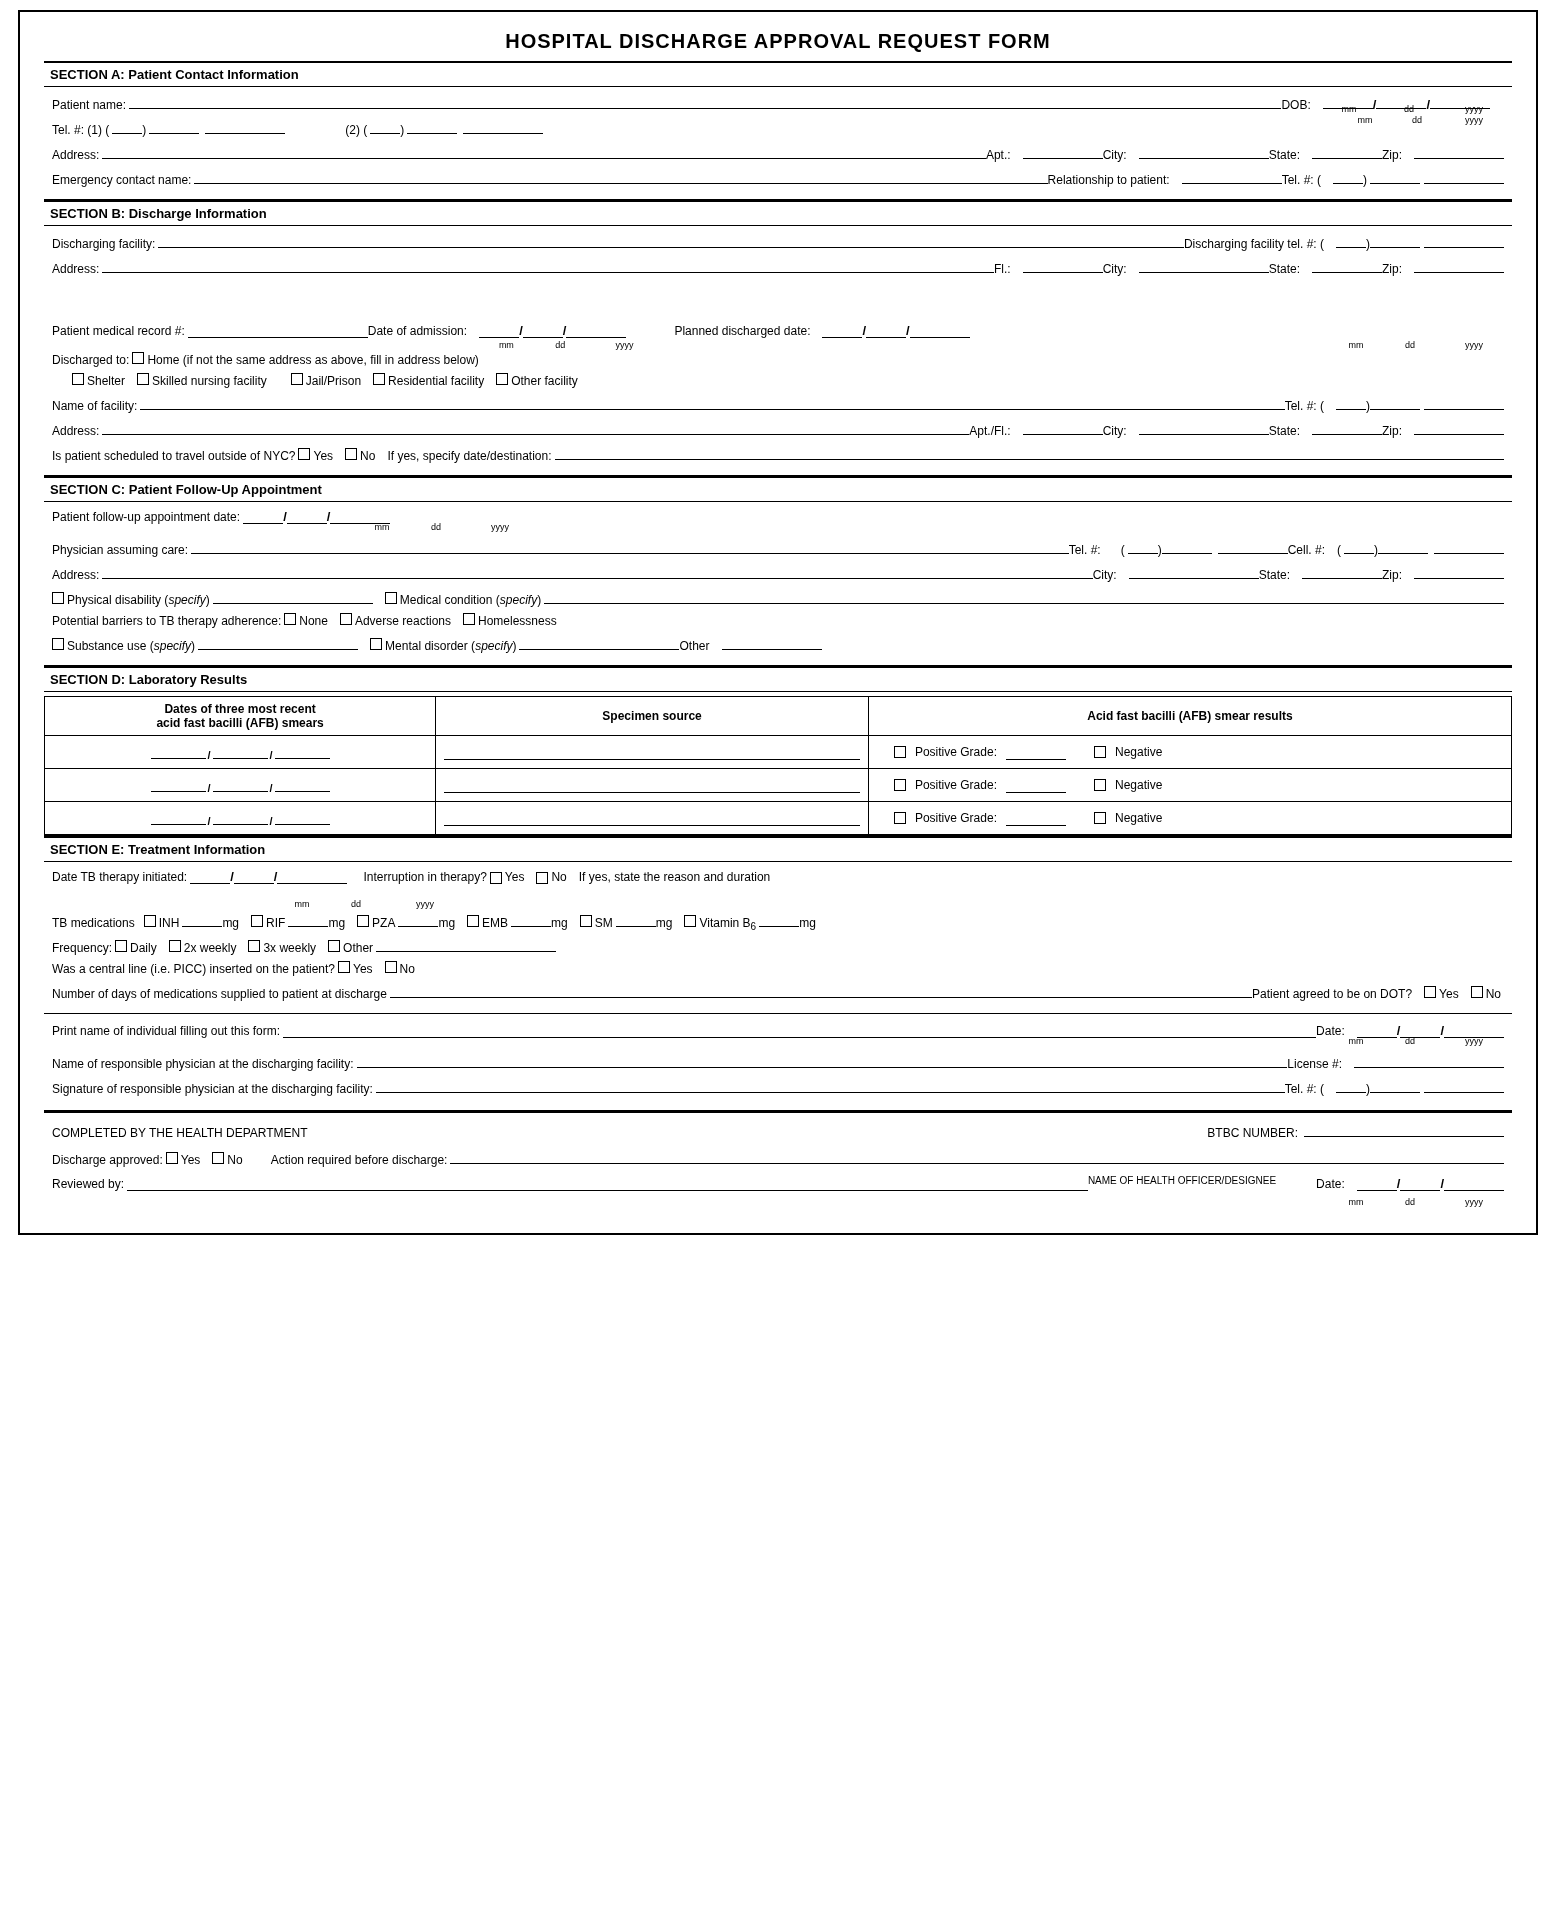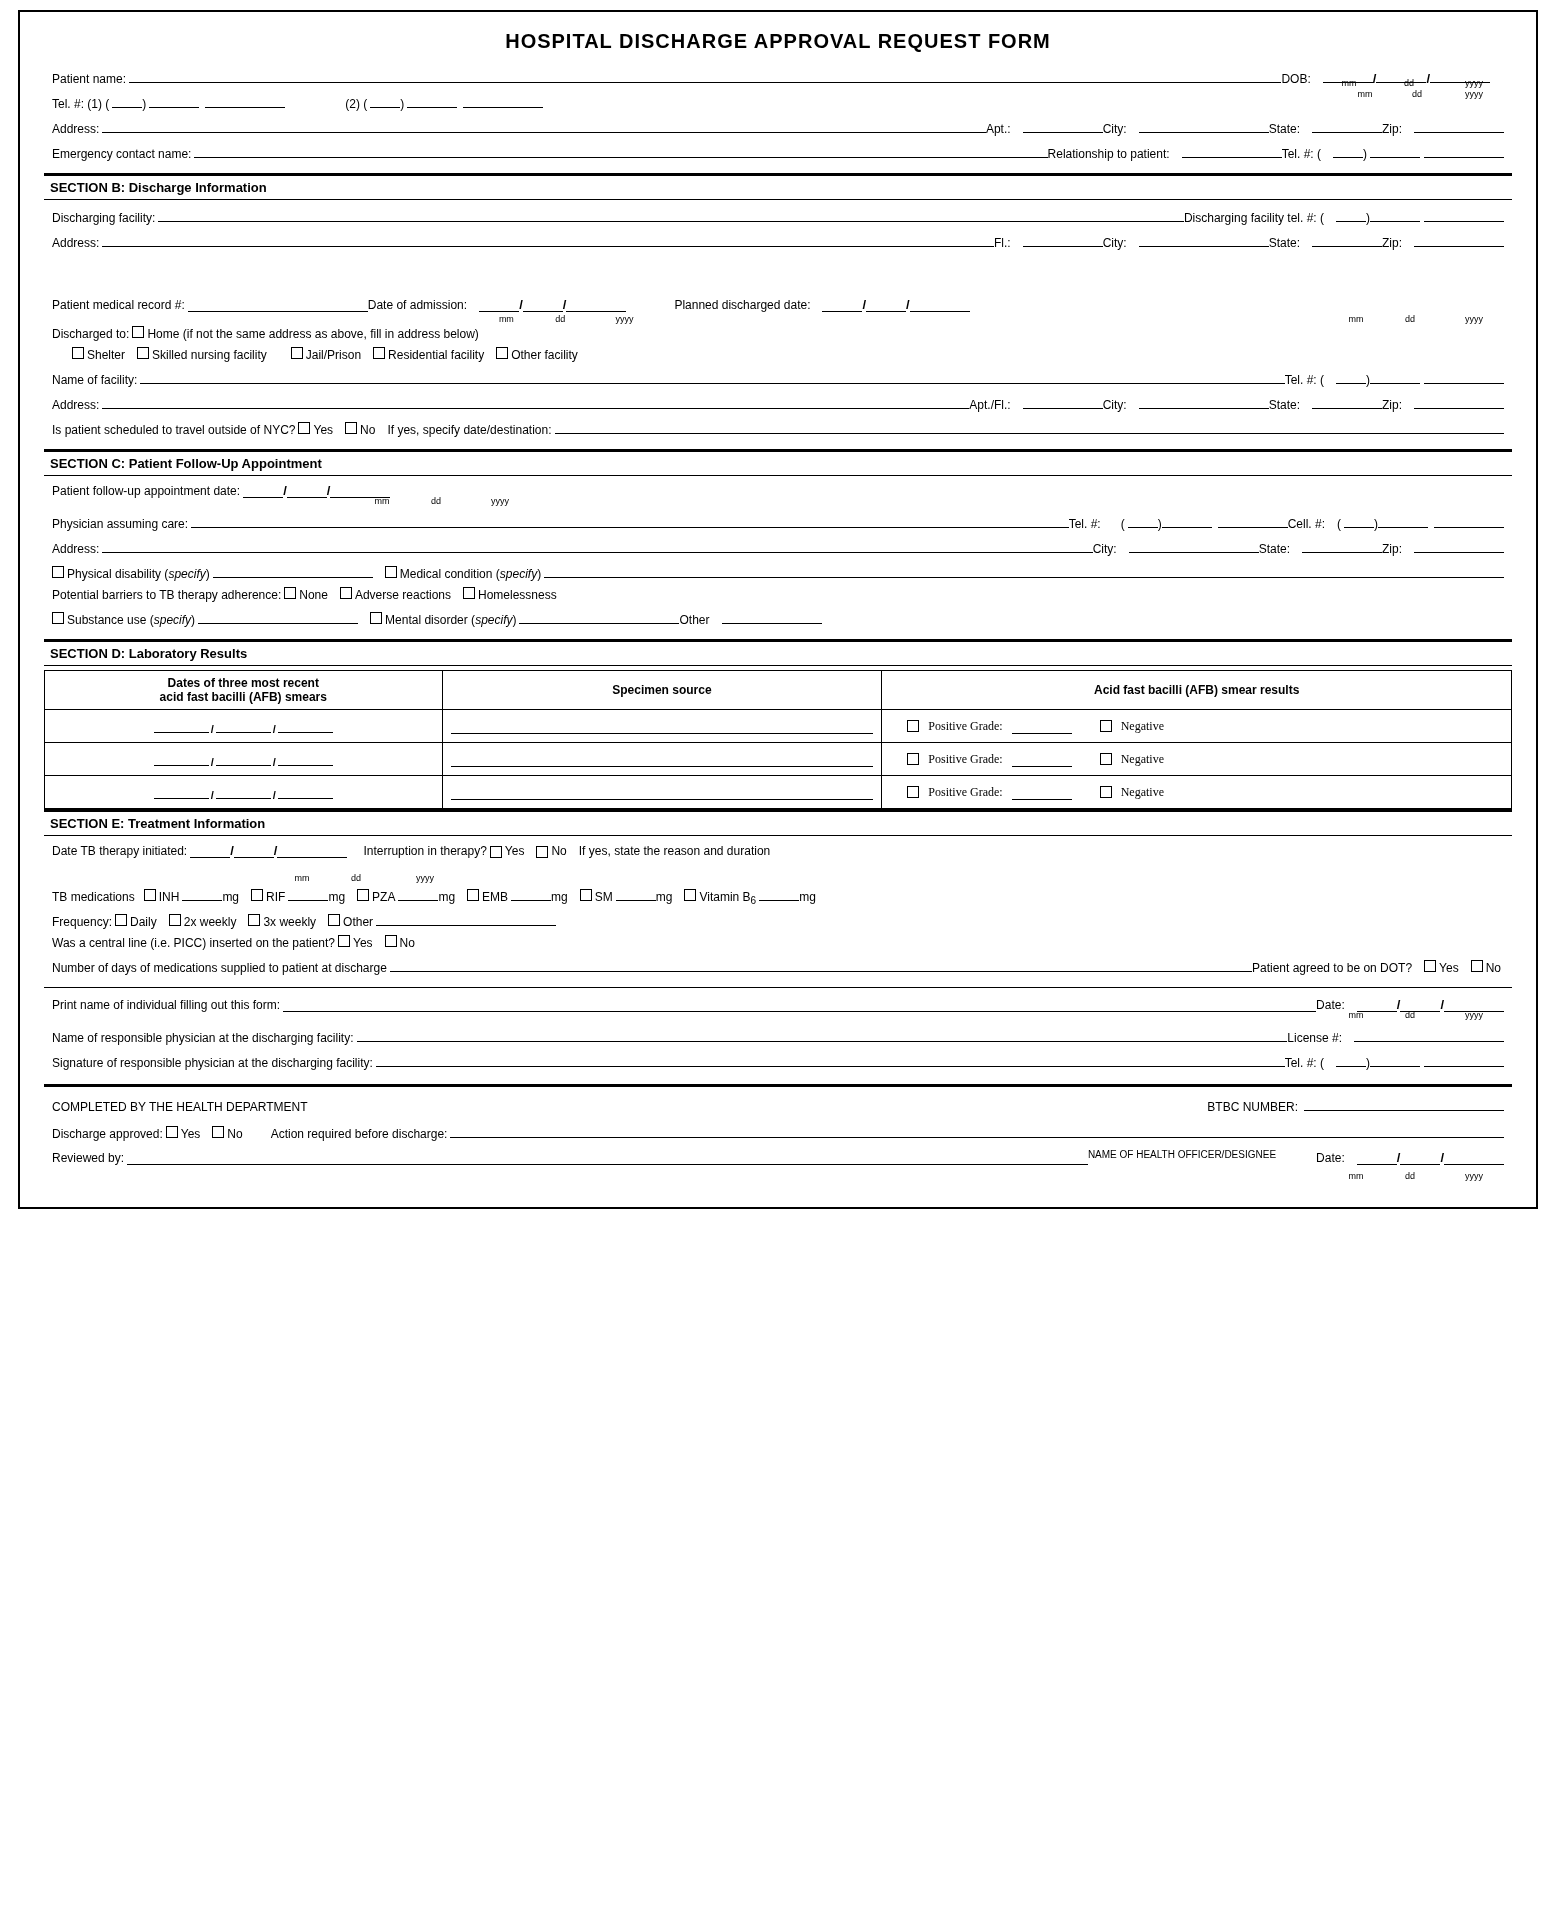--- a/index.html
+++ b/index.html
@@ -108,21 +108,20 @@
       border-bottom: 1px solid #000;
       min-width: 200px;
       height: 16px;
       margin: 3px auto;
     }
     .afb-result-row {
       display: flex;
       align-items: center;
       gap: 6px;
       margin: 3px 17px;
-      font-family: Liberation Serif, serif;
     }
     .result-cell {
       padding-left: 16px;
     }
     .bold { font-weight: normal; }
     .italic { font-style: italic; }
     .name-officer-label {
       font-size: 10px;
       text-align: center;
       display: block;
@@ -133,20 +132,21 @@
     }
     .indent { padding-left: 20px; }
   </style>
 </head>
 <body>
 
 <div class="page">
 
   <h1 class="form-title">HOSPITAL DISCHARGE APPROVAL REQUEST FORM</h1>
 
+  <div class="section-header">SECTION A: Patient Contact Information</div>
   <div class="section-body">
 
     <div class="form-row">
       <span class="label">Patient name:</span>
       <span class="underline-full"></span>
       <span class="label gap">DOB:</span>
       <span class="underline" style="min-width:50px;"></span>
       <span class="date-sep">/</span>
       <span class="underline" style="min-width:50px;"></span>
       <span class="date-sep">/</span>

